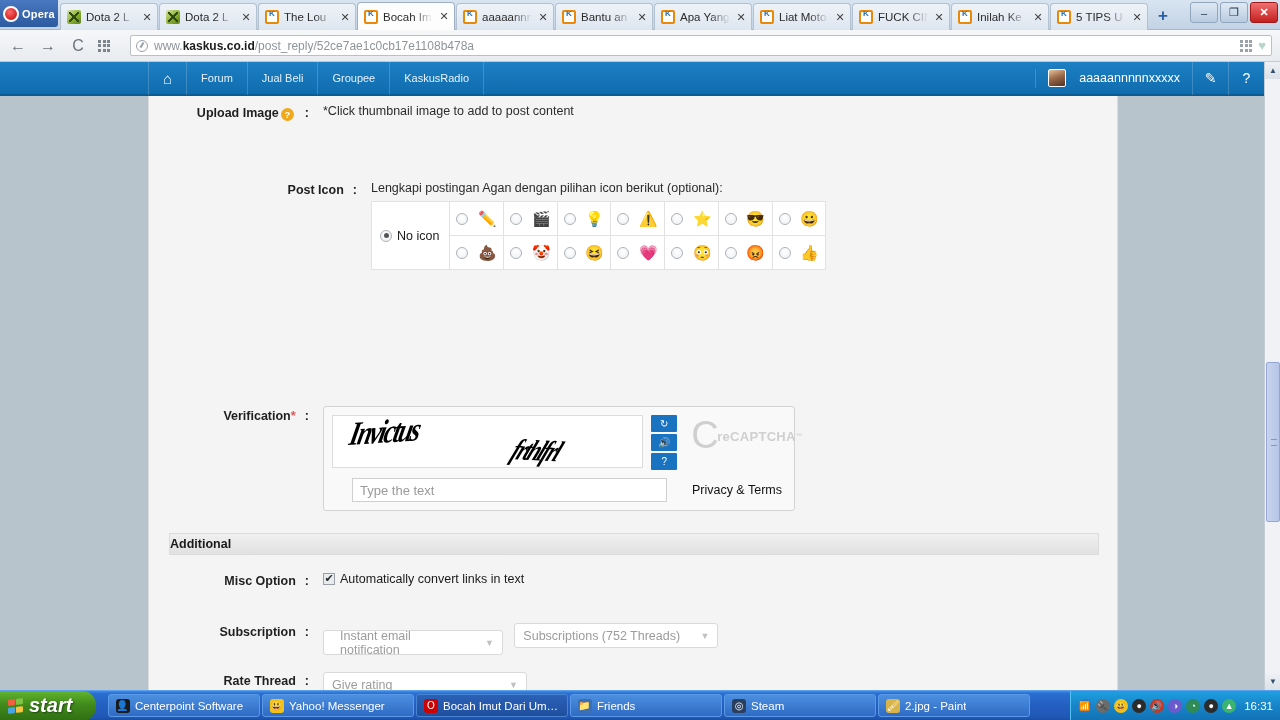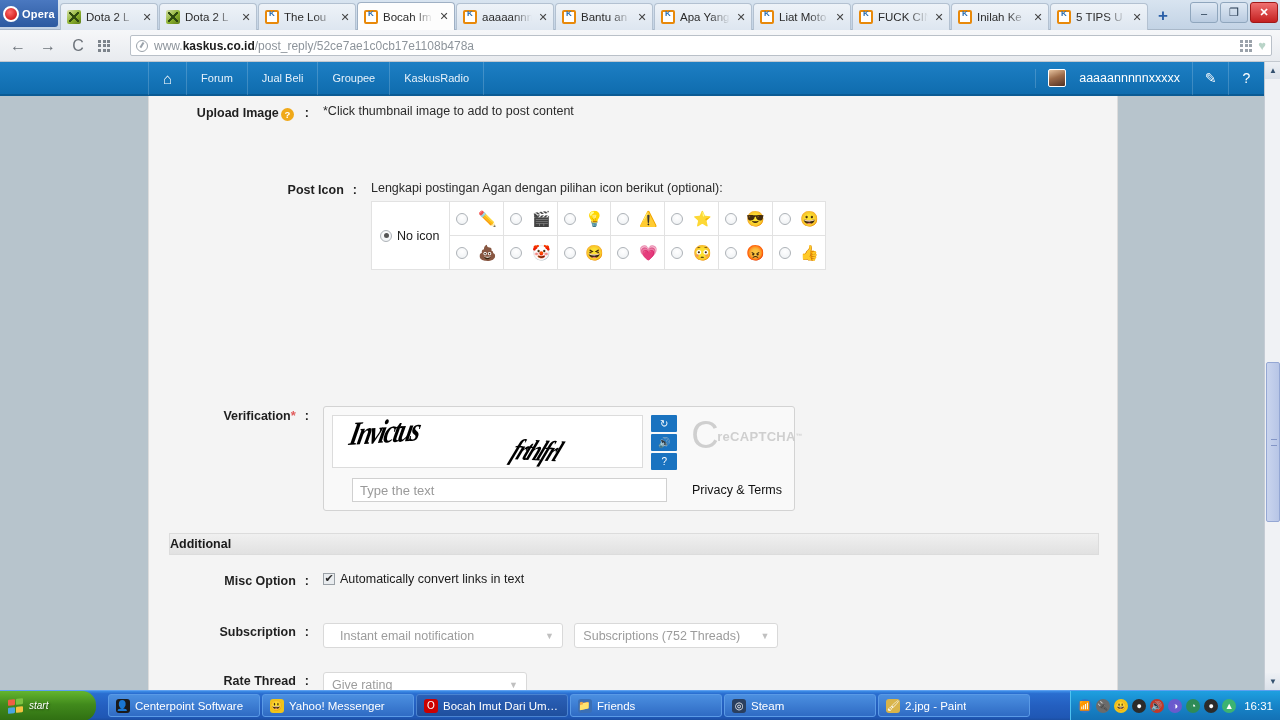--- a/index.html
+++ b/index.html
@@ -204,21 +204,21 @@
   .cbox.on:after { content:"✔"; position:absolute; left:0.5px; top:-2.5px; font-size:11px; color:#2b2b2b; }
   .misc-text { font-size:12.5px; color:#1a1a1a; }
 
   #row-sub { position:absolute; left:0; top:527px; width:100%; }
   .sel {
     height:25px; border:1px solid #d9d9d9; background:#fff; border-radius:3px;
     display:inline-flex; align-items:center; padding:0 8px; color:#9c9c9c; font-size:12.5px;
     position:relative;
   }
   .sel .arr { margin-left:auto; padding-left:14px; color:#c0c0c0; font-size:9px; }
-  #sel-notify { width:240px;padding-left:16px; }
+  #sel-notify { width:180px;padding-left:16px; }
   #sel-subs { width:204px; margin-left:8px; }
   #row-rate { position:absolute; left:0; top:576px; width:100%; }
   #sel-rate { width:204px; }
 
   
   #scrollbar {
     position:absolute; right:0; top:62px; width:16px; height:628px;
     background:#f0f2f5; border-left:1px solid #c5ccd4;
   }
   .sb-arrow { width:16px; height:17px; display:flex; align-items:center; justify-content:center;
@@ -241,21 +241,21 @@
   #start-btn {
     width:96px; height:30px; flex:none; position:relative;
     background:linear-gradient(#63b52e 0%,#418a1c 45%,#2f6e12 100%);
     border-top-right-radius:14px; border-bottom-right-radius:14px;
     display:flex; align-items:center; gap:6px; padding-left:8px;
   }
   .win-flag { width:15px; height:14px; display:grid; grid-template-columns:1fr 1fr; grid-gap:1.5px;
     transform:skewY(-7deg); flex:none; }
   .win-flag i { display:block; border-radius:1px; }
   .wf1{background:#f05f44;} .wf2{background:#7dc242;} .wf3{background:#4aa5e0;} .wf4{background:#f6c342;}
-  #start-label { color:#fff; font-style:italic; font-weight:normal; font-size:10px; text-shadow:1px 1px 2px rgba(0,0,0,.45); }
+  #start-label { color:#fff; font-style:italic; font-weight:bold; font-size:20px; text-shadow:1px 1px 2px rgba(0,0,0,.45); }
   #task-items { display:flex; align-items:center; gap:2px; margin-left:12px; }
   .task {
     height:23px; width:152px; display:flex; align-items:center; gap:5px; padding:0 7px;
     background:linear-gradient(#4b8fe0,#2f6bc4); border:1px solid #5a9ae6;
     border-radius:3px; color:#fff; font-size:11.5px; overflow:hidden; white-space:nowrap;
   }
   .task.active { background:linear-gradient(#2b61b8,#1f4f9e); border-color:#4a83d0; }
   .task .tico { width:14px; height:14px; border-radius:3px; flex:none; display:flex;
     align-items:center; justify-content:center; font-size:10px; }
   .task .tlab { overflow:hidden; text-overflow:ellipsis; }

